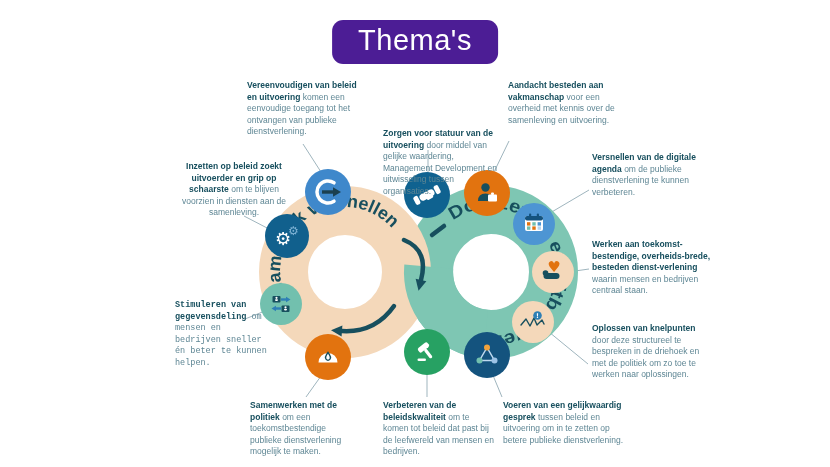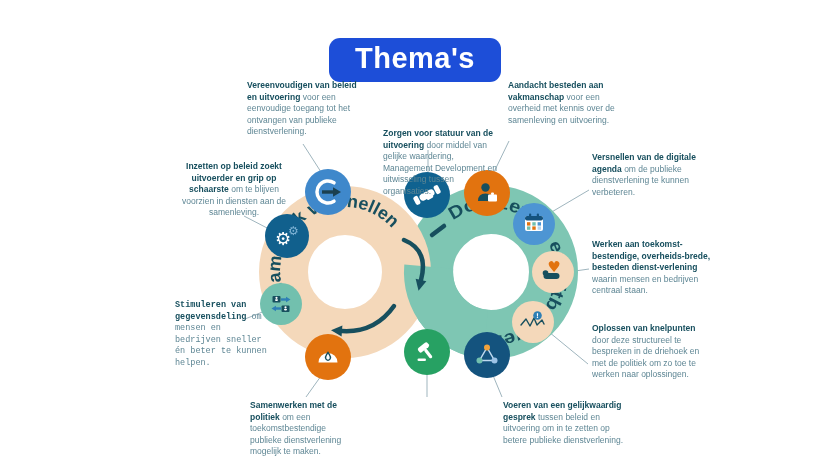--- a/index.html
+++ b/index.html
@@ -1,22 +1,22 @@
 <!DOCTYPE html>
 <html><head>
 <meta charset="utf-8">
 <style>
   html,body{margin:0;padding:0;background:#ffffff;}
   #canvas{
     position:relative;width:830px;height:467px;background:#ffffff;overflow:hidden;
     font-family:"Liberation Sans",sans-serif;
   }
   .title{
-    position:absolute;top:38px;left:50%;transform:translateX(-50%);
-    background:#1d4ed8;color:#ffffff;font-weight:700;font-size:29px;
+    position:absolute;top:20px;left:50%;transform:translateX(-50%);
+    background:#4c1d95;color:#ffffff;font-weight:400;font-size:29px;
     padding:4px 26px 7px 26px;border-radius:11px;letter-spacing:.5px;
   }
   svg.diagram{position:absolute;left:0;top:0;}
   .note{position:absolute;font-size:8.5px;line-height:1.36;color:#5E8694;text-align:left;}
   .nb{font-weight:700;color:#174F5E;}
   .ringlabel{
     font-family:"Liberation Sans",sans-serif;font-weight:700;font-size:18px;fill:#174F5E;
   }
   .iconsym{font-family:"DejaVu Sans",sans-serif;}
 </style>
@@ -159,40 +159,43 @@
     </g>
 
     <g transform="translate(287,236)">
       <circle r="22" fill="#11608D"></circle>
       <text class="iconsym" x="-4" y="9" font-size="18" fill="#ffffff" text-anchor="middle">⚙</text>
       <text class="iconsym" x="6.5" y="-1" font-size="12" fill="#7FB3D5" text-anchor="middle">⚙</text>
     </g>
   </svg>
 
   <div class="note" style="left:247px;top:80px;width:114px;">
-    <span class="nb">Vereenvoudigen van beleid en uitvoering</span><span class="nr"> voor een eenvoudige toegang tot het ontvangen van publieke dienstverlening.</span>
+    <span class="nb">Vereenvoudigen van beleid en uitvoering</span><span class="nr"> komen een eenvoudige toegang tot het ontvangen van publieke dienstverlening.</span>
   </div>
   <div class="note" style="left:383px;top:80px;width:116px;margin-top:48px;">
     <span class="nb">Zorgen voor statuur van de uitvoering</span><span class="nr"> door middel van gelijke waardering, Management Development en uitwisseling tussen organisaties.</span>
   </div>
   <div class="note" style="left:508px;top:80px;width:120px;">
     <span class="nb">Aandacht besteden aan vakmanschap</span><span class="nr"> voor een overheid met kennis over de samenleving en uitvoering.</span>
   </div>
   <div class="note" style="left:592px;top:152px;width:110px;">
     <span class="nb">Versnellen van de digitale agenda</span><span class="nr"> om de publieke dienstverlening te kunnen verbeteren.</span>
   </div>
   <div class="note" style="left:592px;top:239px;width:122px;">
     <span class="nb">Werken aan toekomst-bestendige, overheids-brede, besteden dienst-verlening</span><span class="nr"> waarin mensen en bedrijven centraal staan.</span>
   </div>
   <div class="note" style="left:592px;top:323px;width:116px;">
     <span class="nb">Oplossen van knelpunten</span><span class="nr"> door deze structureel te bespreken in de driehoek en met de politiek om zo toe te werken naar oplossingen.</span>
   </div>
   <div class="note" style="left:503px;top:400px;width:122px;">
     <span class="nb">Voeren van een gelijkwaardig gesprek</span><span class="nr"> tussen beleid en uitvoering om in te zetten op betere publieke dienstverlening.</span>
   </div>
+  <div class="note" style="left:383px;top:400px;width:114px;">
+    <span class="nb">Verbeteren van de beleidskwaliteit</span><span class="nr"> om te komen tot beleid dat past bij de leefwereld van mensen en bedrijven.</span>
+  </div>
   <div class="note" style="left:250px;top:400px;width:110px;">
     <span class="nb">Samenwerken met de politiek</span><span class="nr"> om een toekomstbestendige publieke dienstverlening mogelijk te maken.</span>
   </div>
   <div class="note" style="left:175px;top:300px;width:96px;font-family:Liberation Mono, monospace;">
     <span class="nb">Stimuleren van gegevensdeling</span><span class="nr"> om mensen en bedrijven sneller én beter te kunnen helpen.</span>
   </div>
   <div class="note" style="left:175px;top:161px;width:118px;text-align:center;">
     <span class="nb">Inzetten op beleid zoekt uitvoerder en grip op schaarste</span><span class="nr"> om te blijven voorzien in diensten aan de samenleving.</span>
   </div>
 

